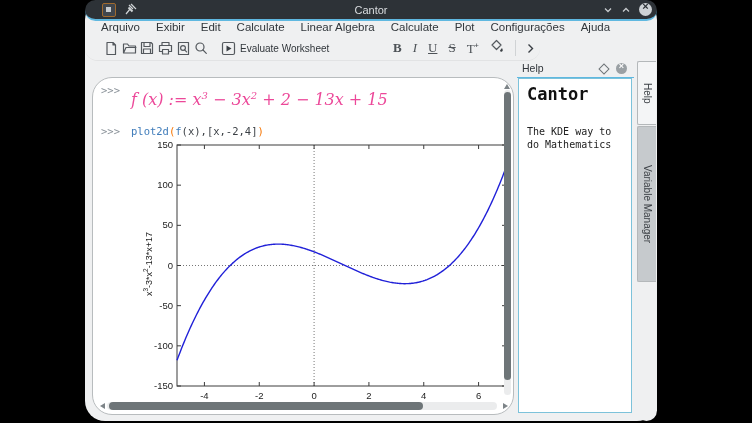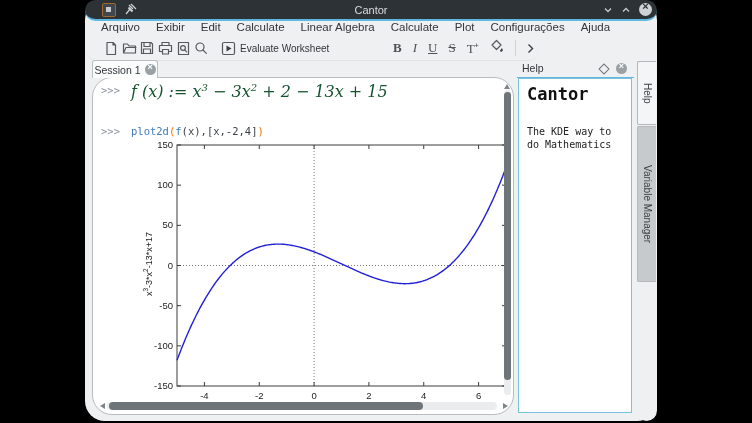--- a/index.html
+++ b/index.html
@@ -43,22 +43,22 @@
   .mini-close:before{content:"×";position:absolute;left:0;top:-2.5px;width:11px;text-align:center;
                      font-size:9px;color:#fff;font-weight:bold;}
   
   #worksheet{left:7px;top:77px;width:422px;height:338px;background:#fff;border:1px solid #b8bcbe;box-sizing:border-box;z-index:2;}
   .code-line{position:absolute;left:0;width:100%;height:14px;font-family:"DejaVu Sans Mono", monospace;font-size:10.5px;}
   .prompt{position:absolute;left:8px;color:#8a9299;}
   .code{position:absolute;left:38px;white-space:pre;}
   .seg-fn{color:#3f7cba;}
   .seg-plain{color:#3a3f44;}
   .seg-paren{color:#f67400;}
-  #math-line{position:absolute;left:38px;top:4px;font-family:"DejaVu Serif", serif;
-             font-style:italic;font-size:16px;color:#14532d;}
+  #math-line{position:absolute;left:38px;top:12px;font-family:"DejaVu Serif", serif;
+             font-style:italic;font-size:16px;color:#ec4899;}
   #math-line sup{font-size:10px;font-style:italic;}
   
   #plot-block{position:absolute;left:46px;top:62px;width:374px;height:266px;}
   #plot-ylabel{position:absolute;left:-56px;top:118px;width:130px;text-align:center;
                transform:rotate(-90deg);font-size:9px;color:#222;}
   #plot-ylabel sup{font-size:6.5px;}
   
   #vscroll{position:absolute;left:410px;top:2px;width:9px;height:318px;}
   #vscroll .track{position:absolute;left:1px;top:10px;width:7px;height:305px;background:#ebeced;border-radius:4px;}
   #vscroll .thumb{position:absolute;left:1px;top:12px;width:7px;height:288px;background:#6e7578;border-radius:4px;}
@@ -185,26 +185,20 @@
               <path class="fl" d="M12 9 q1.5 2.5 0 3.5 q-1.5 1 -2-1 z"></path>
             </svg>
         </span>
         <span class="vsep"></span>
         <svg width="7" height="11" viewBox="0 0 7 11">
             <polyline points="1.5,1.5 5.5,5.5 1.5,9.5" fill="none" stroke="#3a3f44" stroke-width="1.4"></polyline>
           </svg>
       </div>
     </div>
 
-    <div id="tabbar" class="abs">
-      <div id="session-tab">
-        <span>Session 1</span>
-        <span class="mini-close"></span>
-      </div>
-    </div>
 
     <div id="worksheet" class="abs">
       <div class="code-line" style="top:6px;">
         <span class="prompt">&gt;&gt;&gt;</span>
       </div>
       <div id="math-line">f (x) := x<sup>3</sup> − 3x<sup>2</sup> + 2 − 13x + 15</div>
       <div class="code-line" style="top:47px;">
         <span class="prompt">&gt;&gt;&gt;</span>
         <span class="code"><span class="seg-fn">plot2d</span><span class="seg-paren">(</span><span class="seg-fn">f</span><span class="seg-plain">(x),[x,-2,4]</span><span class="seg-paren">)</span></span>
       </div>

